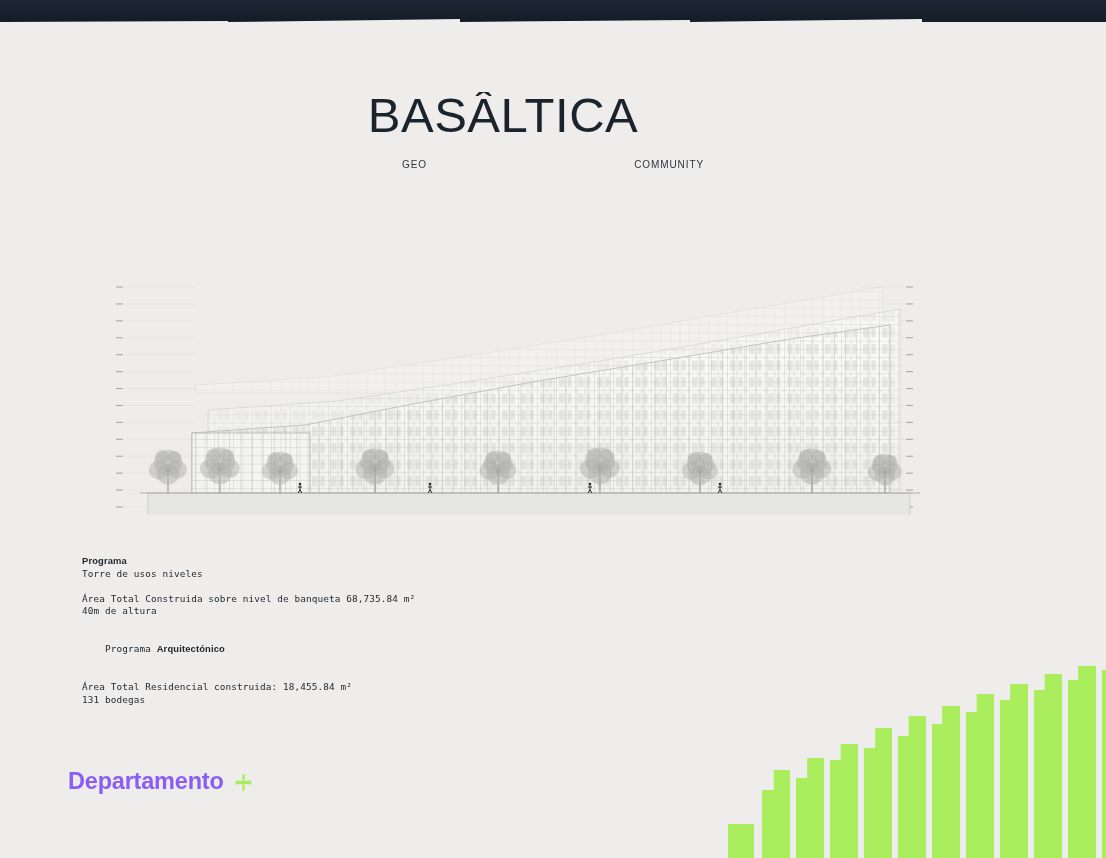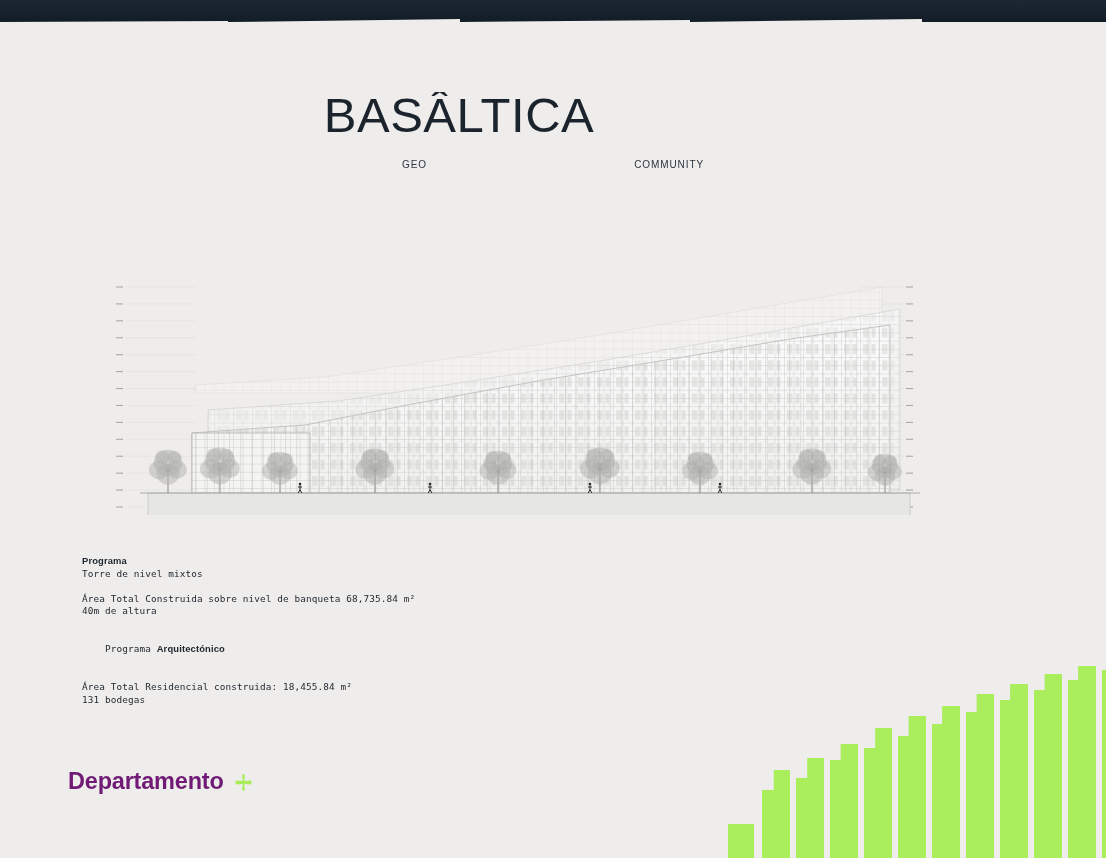--- a/index.html
+++ b/index.html
@@ -29,20 +29,21 @@
   #topbar svg { display: block; }
 
   
   #logo-block {
     position: absolute;
     top: 92px;
     left: 0;
     width: 918px;
     text-align: center;
     z-index: 10;
+    padding-left: 44px;
   }
   #wordmark {
     display: block;
     margin: 0 auto;
     width: 310px;
     height: 52px;
   }
   #logo-sublabels {
     position: absolute;
     top: 159px;
@@ -103,21 +104,21 @@
   #footer-headline {
     position: absolute;
     top: 768px;
     left: 68px;
     z-index: 10;
     display: flex;
     align-items: center;
     gap: 11px;
     font-size: 23.5px;
     font-weight: 600;
-    color: #701a75;
+    color: #8b5cf6;
     letter-spacing: -0.2px;
   }
   #plus-mark {
     width: 17px;
     height: 17px;
     display: block;
     margin-top: 2px;
   }
 
   
@@ -524,21 +525,21 @@
             <circle cx="620" cy="209" r="1.3" fill="#2a2a2a"></circle>
             <path d="M620,210.3 L620,214.6 M618.2,218 L620,214.6 L621.8,218 M618,212 L622,212" stroke="#2a2a2a" stroke-width="1" fill="none"></path>
           </g>
         </g>
     </g>
   </svg>
 </div>
 
 <div id="program-text">
   <div class="prog-line prog-head">Programa</div>
-  <div class="prog-line">Torre de nivel mixtos</div>
+  <div class="prog-line">Torre de usos niveles</div>
   <div class="prog-gap"></div>
   <div class="prog-line">Área Total Construida sobre nivel de banqueta 68,735.84 m²</div>
   <div class="prog-line">40m de altura</div>
   <div class="prog-gap"></div>
   <div class="prog-line">
     <span class="prog-head-light">Programa</span><span>&nbsp;</span><span class="prog-head">Arquitectónico</span>
   </div>
   <div class="prog-gap"></div>
   <div class="prog-line">Área Total Residencial construida: 18,455.84 m²</div>
   <div class="prog-line">131 bodegas</div>

